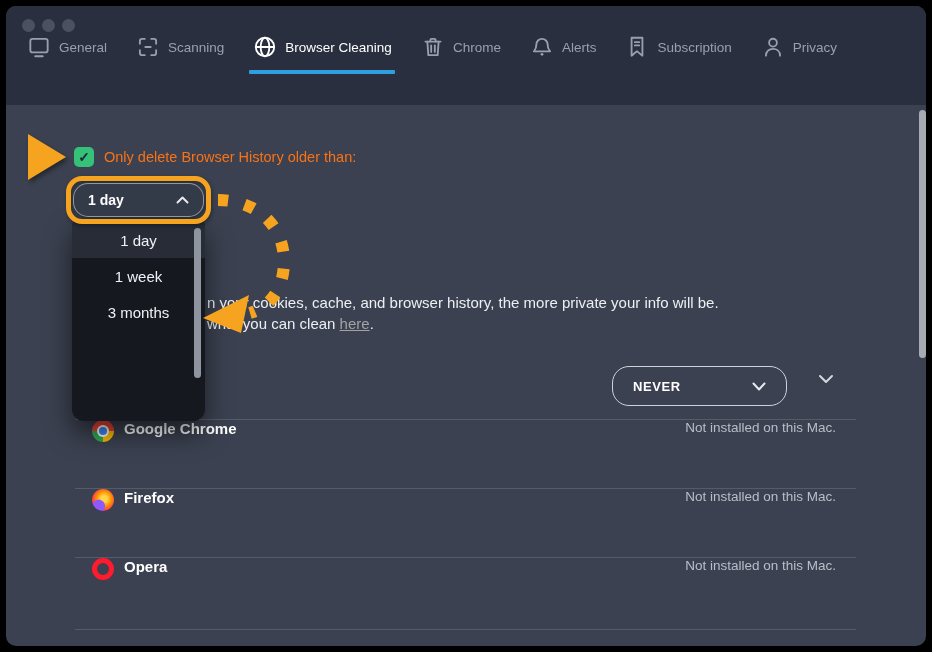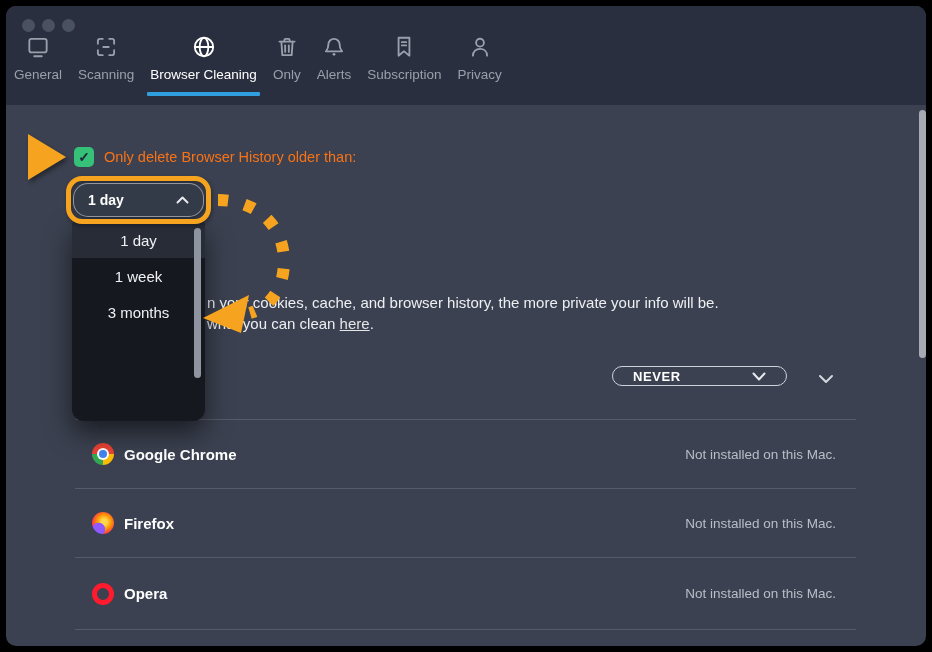--- a/index.html
+++ b/index.html
@@ -8,41 +8,41 @@
   .stage { position:relative; width:932px; height:652px; background:#000; }
   .window { position:absolute; left:6px; top:6px; width:920px; height:640px;
     background:#3b4150; border-radius:10px; overflow:hidden; }
 
   
   .topbar { position:absolute; left:0; top:0; width:920px; height:99px; background:#292f3e; }
   .traffic { position:absolute; left:16px; top:13px; display:flex; gap:7px; }
   .dot { width:13px; height:13px; border-radius:50%; background:#4a5160; }
 
   .tabs { position:absolute; left:8px; top:28px; display:flex; gap:16px; align-items:flex-end; }
-  .tab { position:relative; display:flex; flex-direction:column; align-items:center;
-    gap:7px; cursor:default; }
+  .tab { position:relative; display:flex; flex-direction:row; align-items:center;
+    gap:7px; cursor:default;margin-left:12px; }
   .tab .ticon { width:26px; height:26px; display:block; }
   .tab .ticon svg { stroke:#99a0ac; fill:none; stroke-width:1.7; stroke-linecap:round; stroke-linejoin:round; }
   .tab .tlabel { font-size:13.5px; color:#99a0ac; white-space:nowrap; }
   .tab.active .ticon svg { stroke:#ffffff; }
   .tab.active .tlabel { color:#ffffff; font-weight:400; }
   .tab.active::after { content:""; position:absolute; left:-3px; right:-3px; bottom:-14px;
     height:4px; background:#2f9fe0; border-radius:1px; }
 
   
   .check-row { position:absolute; left:68px; top:141px; display:flex; align-items:center; gap:10px; }
   .checkbox { width:20px; height:20px; border-radius:5px; background:#35c178;
     display:flex; align-items:center; justify-content:center;
     color:#202839; font-size:14px; font-weight:700; }
   .check-label { color:#f97316; font-size:14.5px; font-weight:400;text-align:center; }
 
   
   .info { position:absolute; left:201px; top:286px; font-size:15px; line-height:21px;
     color:#edeff2; z-index:5; }
-  .info a { color:#e5e5e5; text-decoration:underline; }
+  .info a { color:#a3a3a3; text-decoration:underline; }
 
   
   .hl-box { position:absolute; left:60px; top:170px; width:145px; height:48px;
     border:5px solid #f6a41f; border-radius:16px; z-index:30;
     filter:drop-shadow(1px 2px 2px rgba(0,0,0,.35)); }
   .pill-btn { position:absolute; inset:2px; background:#333a48; border:1px solid rgba(223,227,233,.55);
     border-radius:15px; display:flex; align-items:center; justify-content:space-between;
     padding:0 14px; }
   .pill-btn .val { color:#fff; font-size:14px; font-weight:700; }
   .chev svg { display:block; stroke:#e8eaee; fill:none; stroke-width:2; stroke-linecap:round; stroke-linejoin:round; }
@@ -58,31 +58,31 @@
 
   
   .solid-arrow { position:absolute; left:22px; top:128px; width:0; height:0;
     border-left:38px solid #f6a41f; border-top:23px solid transparent;
     border-bottom:23px solid transparent; z-index:35;
     filter:drop-shadow(2px 3px 2px rgba(0,0,0,.4)); }
   .arc-overlay { position:absolute; left:0; top:0; width:920px; height:640px;
     pointer-events:none; z-index:40; }
 
   
-  .never-pill { position:absolute; left:606px; top:360px; width:175px; height:20px;
+  .never-pill { position:absolute; left:606px; top:360px; width:175px; height:40px;
     border:1.5px solid #ced2da; border-radius:17px; display:flex; align-items:center;
     justify-content:space-between; padding:0 20px; }
   .never-pill .val { color:#fff; font-size:13px; font-weight:700; letter-spacing:.6px; }
   .row-chevron { position:absolute; left:812px; top:368px; }
   .row-chevron svg { display:block; stroke:#d5d8de; fill:none; stroke-width:2; stroke-linecap:round; stroke-linejoin:round; }
 
   
   .list { position:absolute; left:69px; top:413px; width:781px; }
   .list-divider { height:0; border-top:1px solid rgba(255,255,255,.14); }
-  .brow { position:relative; height:69px; display:flex; align-items:center;
+  .brow { position:relative; height:69px; display:flex; 
     border-bottom:1px solid rgba(255,255,255,.14); }
   .brow:last-child { height:72px; }
   .bicon { width:22px; height:22px; margin-left:17px; border-radius:50%; position:relative; flex:0 0 auto; }
   .chrome { background:conic-gradient(from 90deg, #fbbc05 0 90deg, #34a853 90deg 180deg, #ea4335 180deg 360deg); }
   .chrome::before { content:""; position:absolute; left:5px; top:5px; width:12px; height:12px;
     border-radius:50%; background:#fff; }
   .chrome::after { content:""; position:absolute; left:7px; top:7px; width:8px; height:8px;
     border-radius:50%; background:#4285f4; }
   .firefox { background:
     radial-gradient(circle at 30% 78%, #9059ff 0 26%, rgba(144,89,255,0) 30%),
@@ -144,21 +144,21 @@
         <div class="tab">
           <span class="ticon">
             <svg viewBox="0 0 24 24">
                 <path d="M5 7h14"></path>
                 <path d="M9.5 7V5.8c0-.7.6-1.3 1.3-1.3h2.4c.7 0 1.3.6 1.3 1.3V7"></path>
                 <path d="M6.8 7l.9 12.5h8.6L17.2 7"></path>
                 <path d="M10.3 10.5v6"></path>
                 <path d="M13.7 10.5v6"></path>
               </svg>
           </span>
-          <span class="tlabel">Only</span>
+          <span class="tlabel">Chrome</span>
         </div>
         <div class="tab">
           <span class="ticon">
             <svg viewBox="0 0 24 24">
                 <path d="M12 4.5a5.2 5.2 0 0 0-5.2 5.2c0 4-1.6 5.4-2.3 6.3h15c-.7-.9-2.3-2.3-2.3-6.3A5.2 5.2 0 0 0 12 4.5z"></path>
                 <circle cx="12" cy="18.8" r="1.3" fill="#99a0ac" stroke="none"></circle>
               </svg>
           </span>
           <span class="tlabel">Alerts</span>
         </div>

